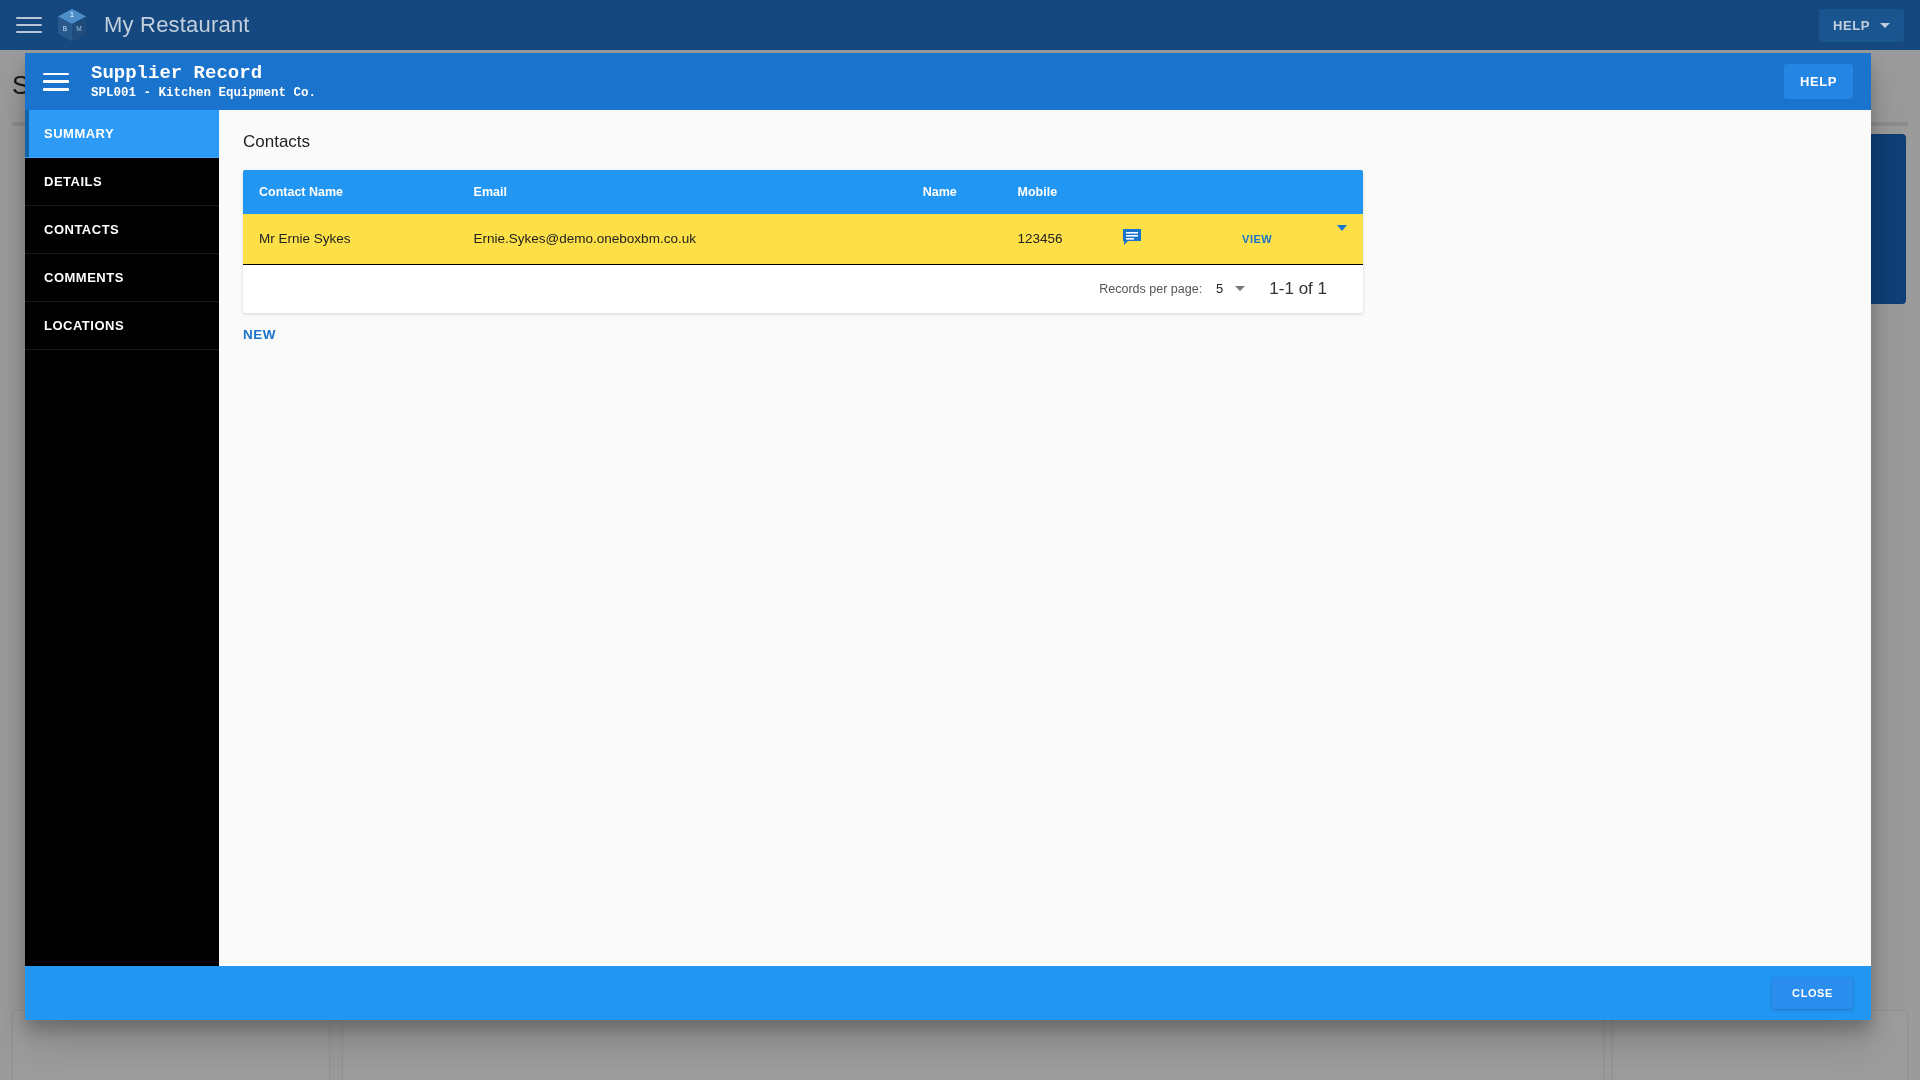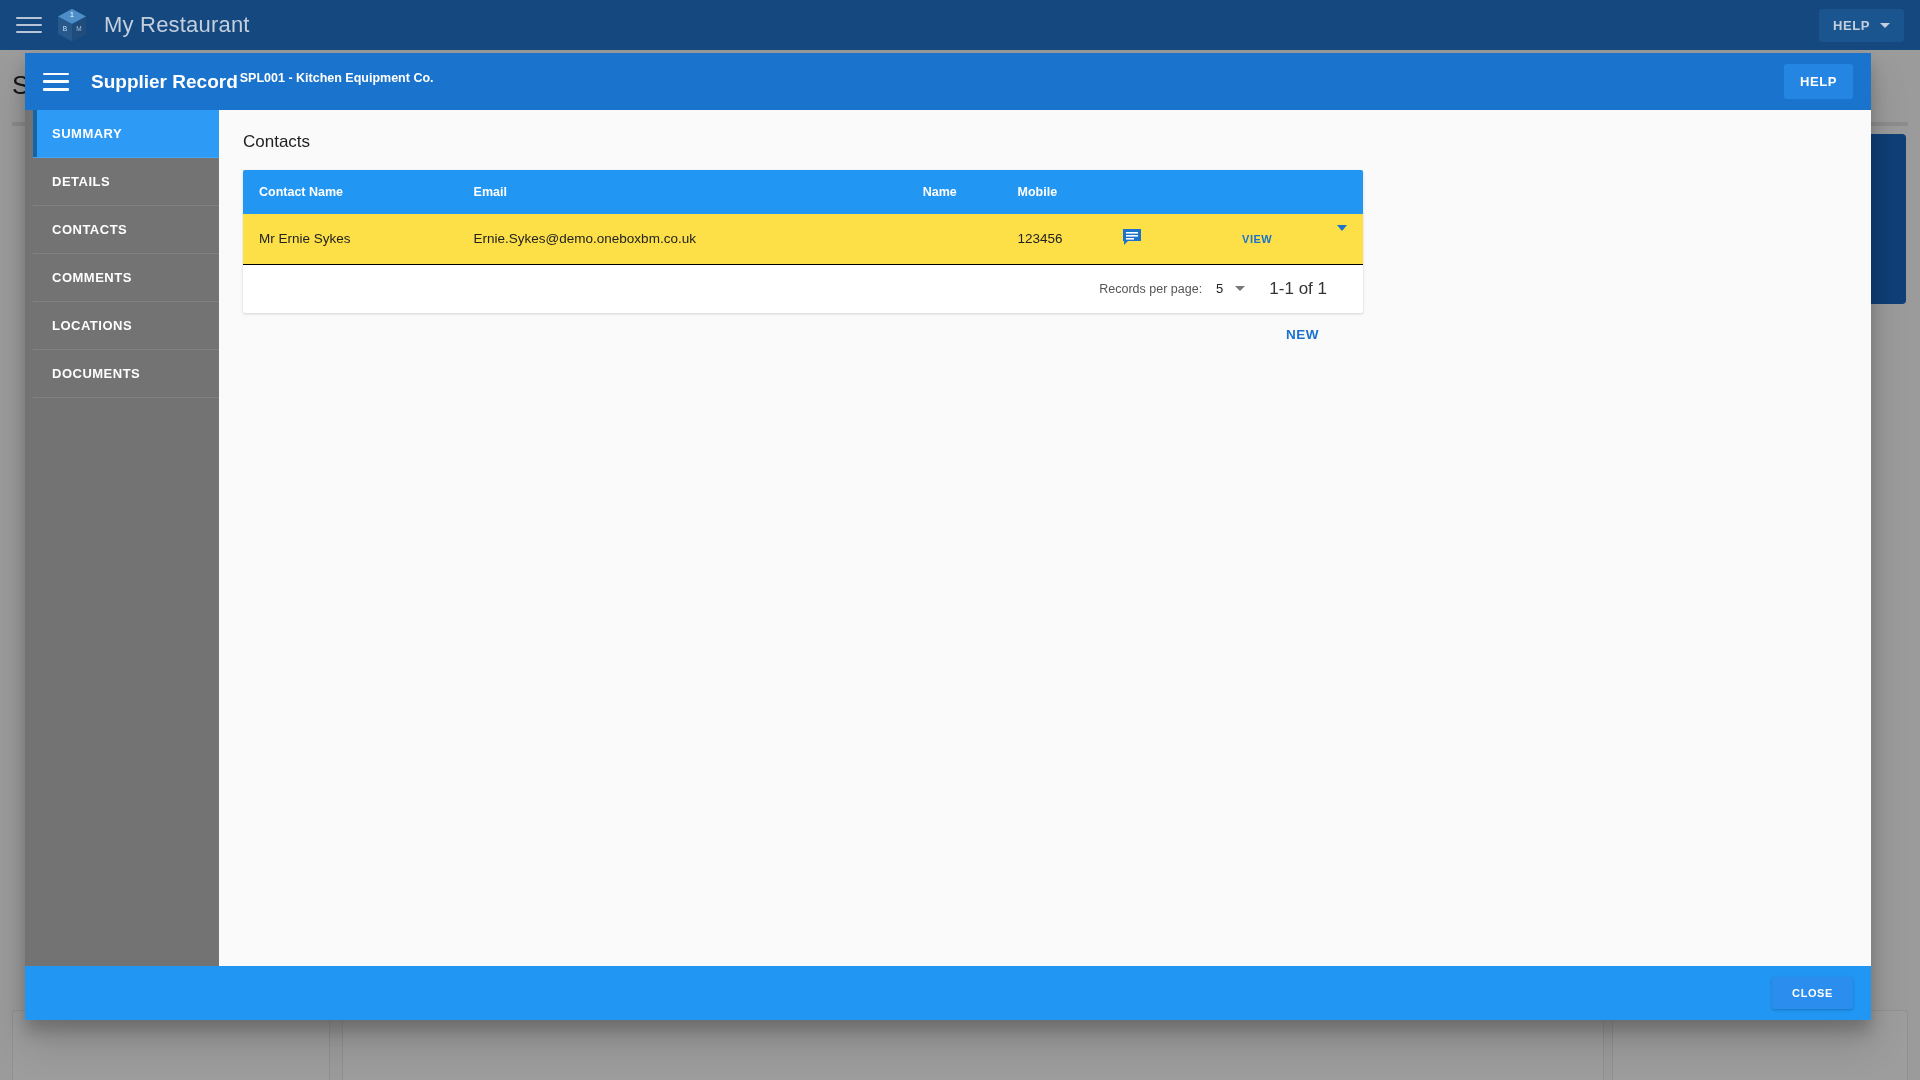--- a/index.html
+++ b/index.html
@@ -109,39 +109,39 @@
     display: flex; align-items: center;
     padding: 0 18px;
     flex-shrink: 0;
   }
   .dialog-hamburger {
     width: 26px; height: 18px;
     display: flex; flex-direction: column; justify-content: space-between;
     margin-right: 22px; cursor: pointer;
   }
   .dialog-hamburger span { display: block; height: 2.5px; background: #fff; border-radius: 1px; }
-  .dialog-titles { display: flex; flex-direction: row; justify-content: center; gap: 2px; }
+  .dialog-titles { display: flex; flex-direction: column; justify-content: center; gap: 2px; font-family: Liberation Mono, monospace; }
   .dialog-title { color: #fff; font-size: 19px; font-weight: 700; line-height: 21px; }
   .dialog-subtitle { color: #fff; font-size: 12.5px; font-weight: 700; line-height: 15px; }
   .dialog-header-spacer { flex: 1; }
   .help-dialog {
     background: #2485e2;
     color: #fff; border: none;
     font-family: inherit;
     font-size: 13px; font-weight: 700; letter-spacing: .6px;
     padding: 10px 16px; border-radius: 3px; cursor: pointer;
   }
 
   .dialog-body { flex: 1; display: flex; min-height: 0; }
 
   
   .side-nav {
-    width: 194px; background: #737373;
+    width: 194px; background: #000000;
     flex-shrink: 0;
-    display: flex; flex-direction: column; padding-left: 8px;
+    display: flex; flex-direction: column;
   }
   .side-item {
     height: 48px;
     display: flex; align-items: center;
     padding-left: 19px;
     color: #fff;
     font-size: 13px; font-weight: 700; letter-spacing: .5px;
     cursor: pointer;
     border-bottom: 1px solid rgba(255,255,255,.10);
     position: relative;
@@ -215,21 +215,21 @@
   .rpp-caret {
     width: 0; height: 0;
     border-left: 5px solid transparent;
     border-right: 5px solid transparent;
     border-top: 5.5px solid #777;
   }
   .range-label { margin-left: 10px; color: #333; font-size: 17px; }
 
   .new-row {
     width: 1120px;
-    display: flex; justify-content: flex-end;
+    display: flex; 
     padding: 14px 44px 0 0;
   }
   .new-link {
     color: #1a73cc; font-size: 13.5px; font-weight: 700;
     letter-spacing: .5px; cursor: pointer; background: none; border: none;
     font-family: inherit;
   }
 
   .dialog-footer {
     height: 54px; background: #2196f3;
@@ -311,23 +311,20 @@
         <span>DETAILS</span>
       </div>
       <div class="side-item">
         <span>CONTACTS</span>
       </div>
       <div class="side-item">
         <span>COMMENTS</span>
       </div>
       <div class="side-item">
         <span>LOCATIONS</span>
-      </div>
-      <div class="side-item">
-        <span>DOCUMENTS</span>
       </div>
     </nav>
 
     <main class="content">
       <div class="section-title">Contacts</div>
 
       <div class="table-card">
         <table>
           <thead>
             <tr>

